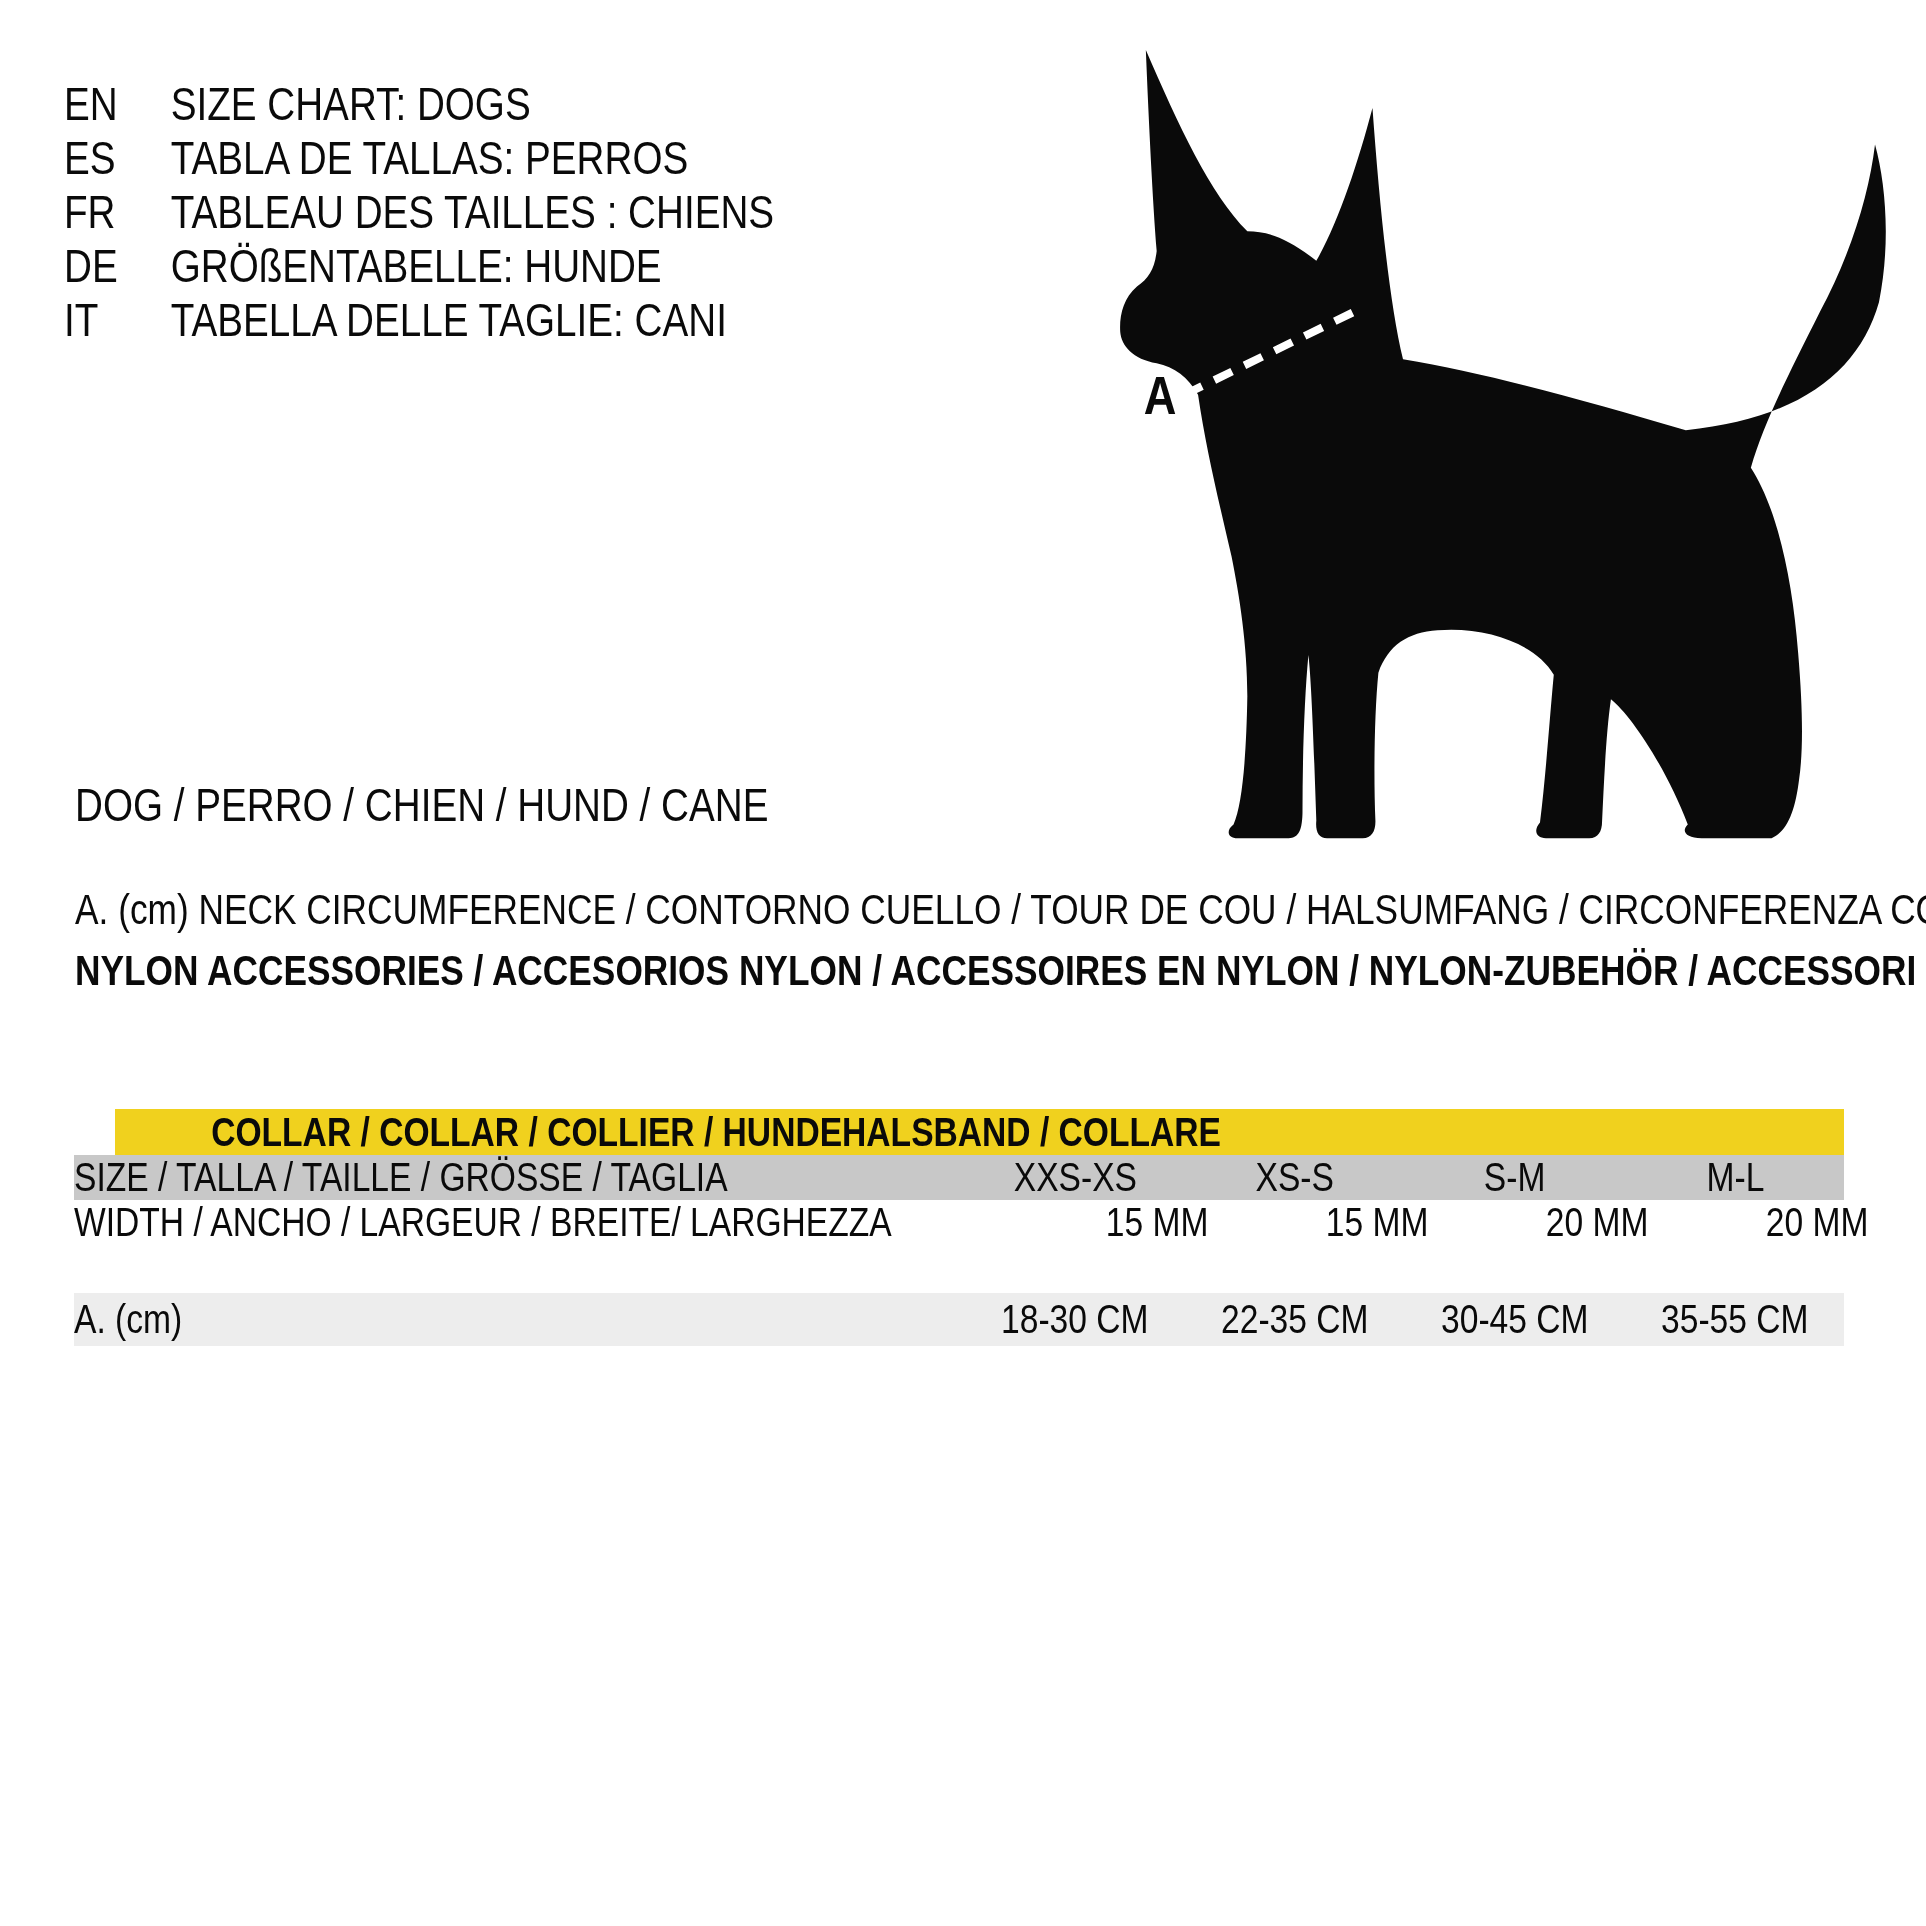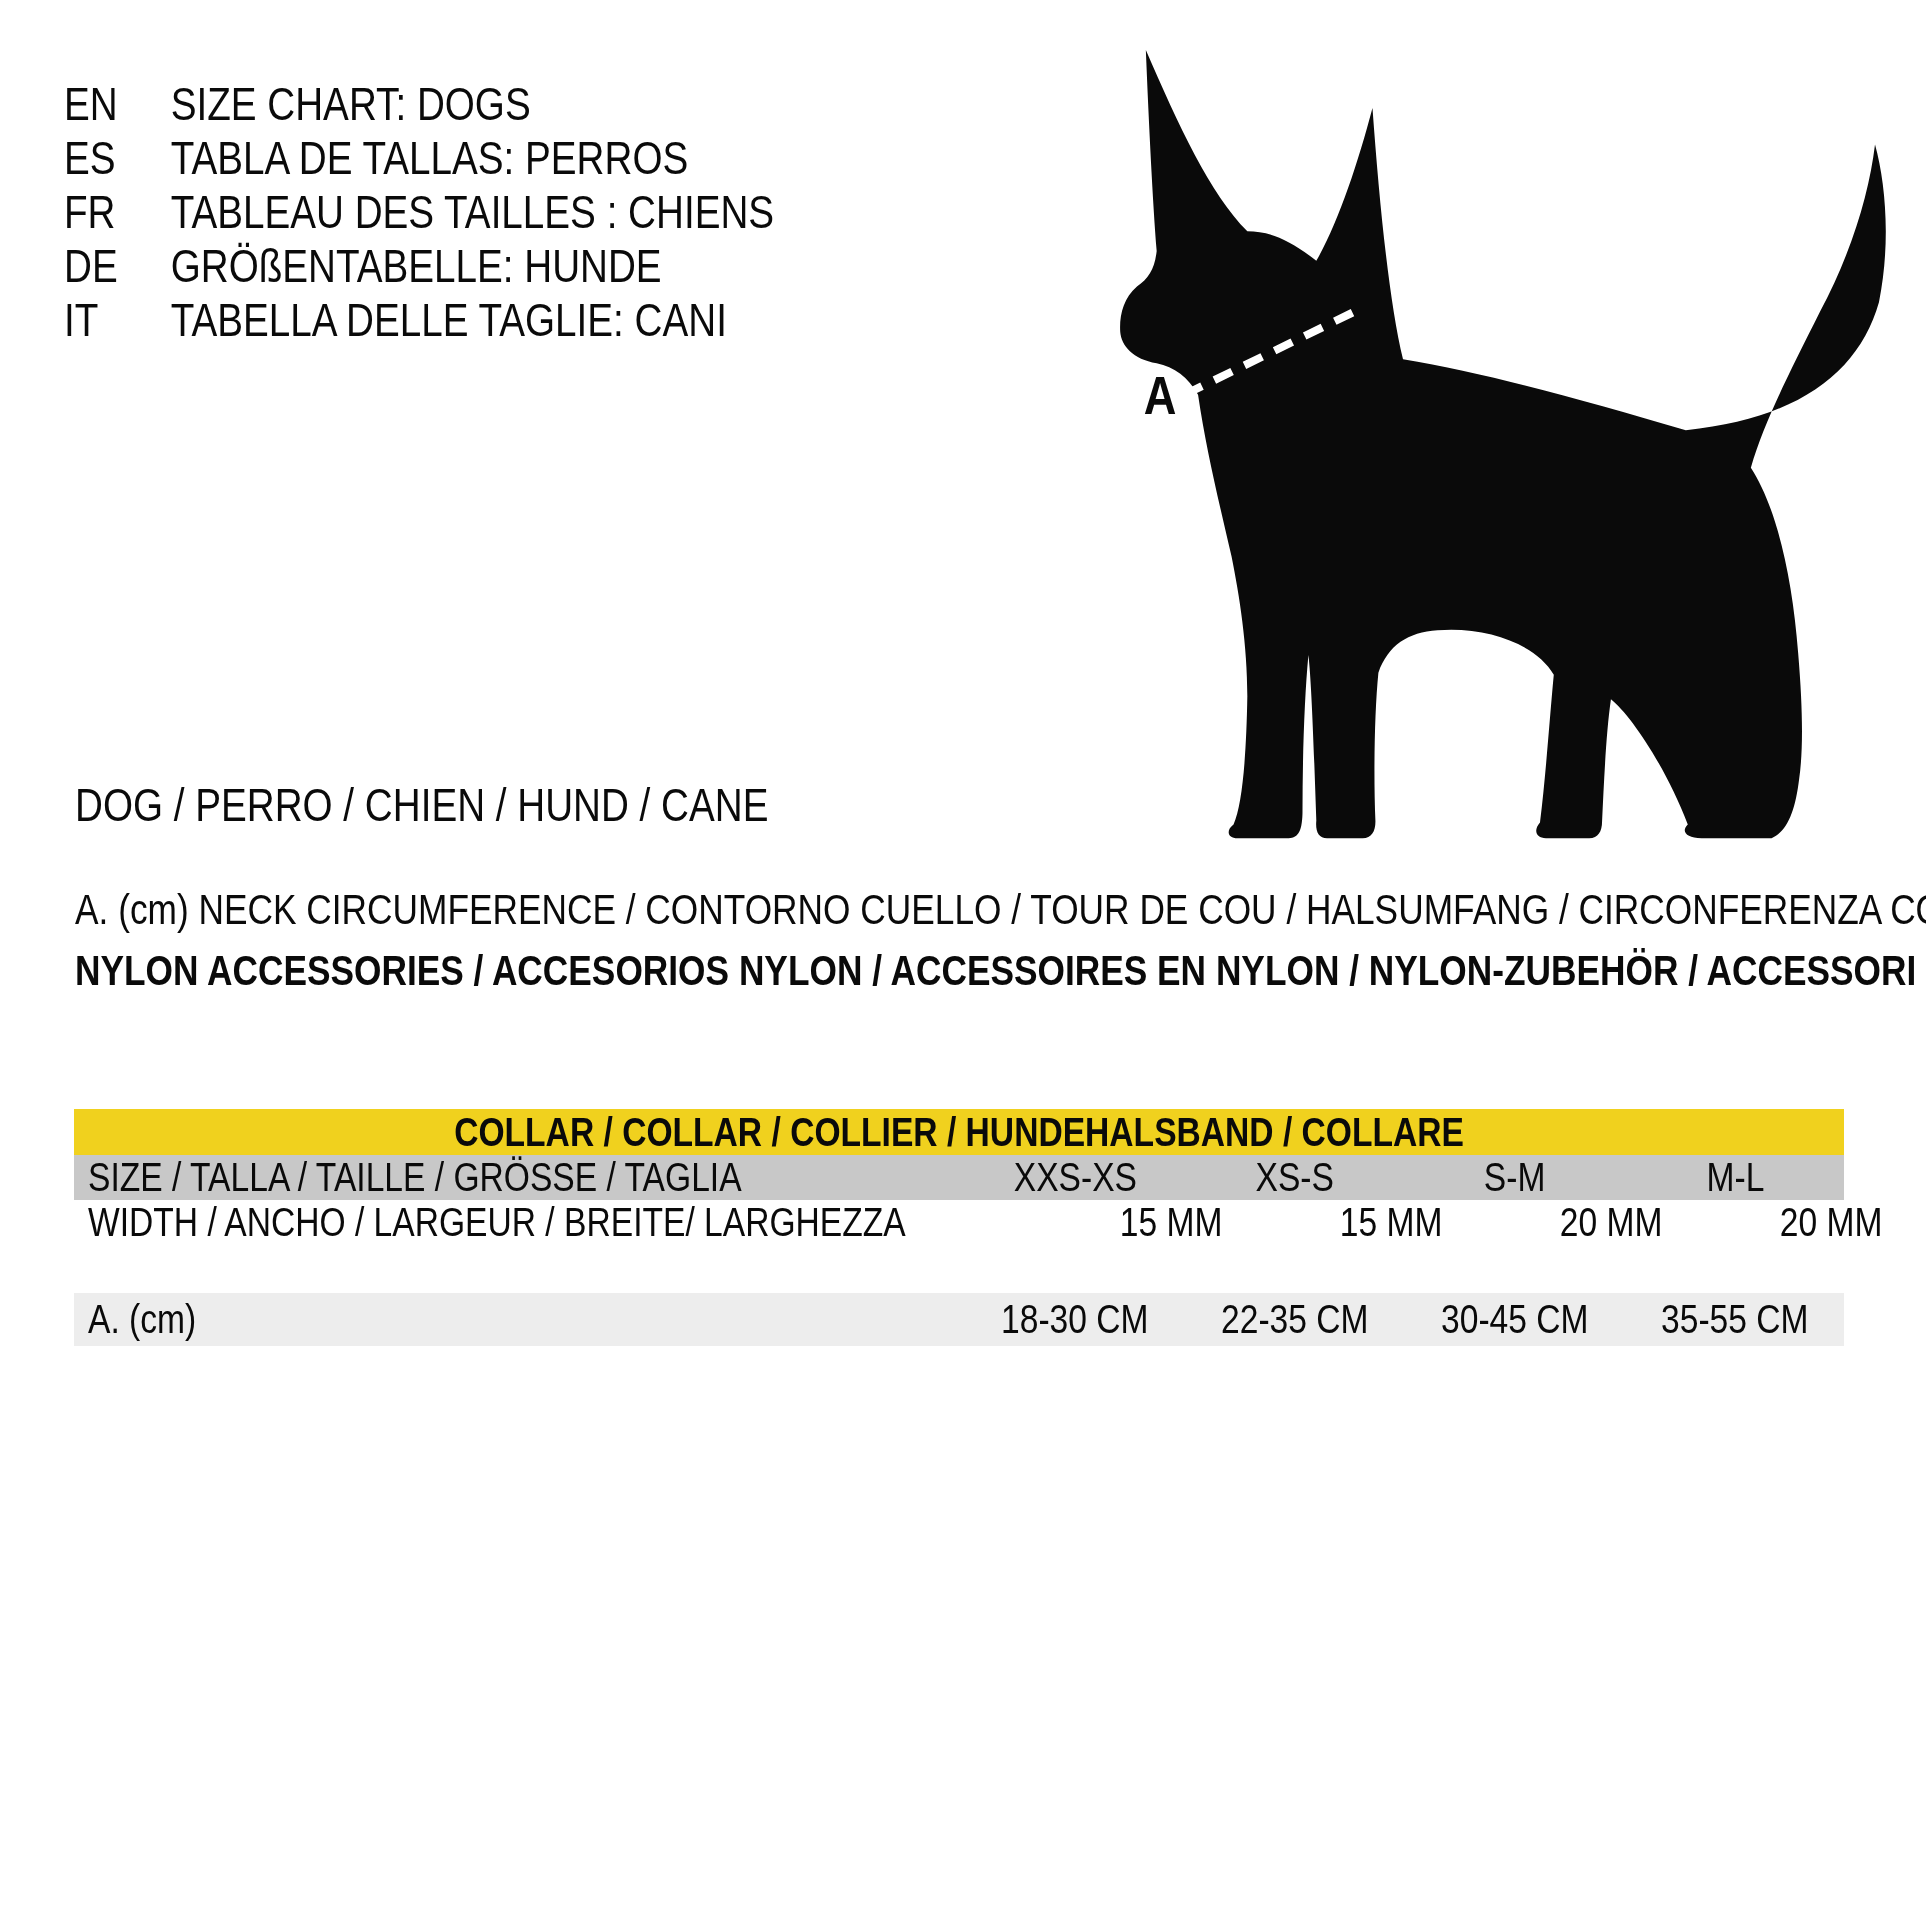--- a/index.html
+++ b/index.html
@@ -20,25 +20,25 @@
   .dog-wrap{left:1111px;top:44px;width:789px;height:808px;}
 
   
   .dog-caption{left:75px;top:780px;height:51px;line-height:51px;font-size:46px;}
   .note1{left:75px;top:884px;height:51px;line-height:51px;font-size:42px;}
   .note2{left:75px;top:945px;height:51px;line-height:51px;font-size:42px;}
 
   
   .size-table{left:74px;top:1109px;width:1770px;}
   .t-row{display:flex;align-items:center;}
-  .t-header{height:46px;background:#F0D11E;justify-content:center;font-size:40px;}
+  .t-header{height:46px;background:#F0D11E;font-size:40px;margin-left:41px;}
   .t-r1{height:45px;background:#C8C8C8;font-size:40px;}
   .t-r2{height:45px;background:#ffffff;font-size:40px;}
   .t-r3{height:53px;background:#EDEDED;font-size:40px;margin-top:48px;}
-  .c-label{flex:0 0 891px;padding-left:14px;box-sizing:border-box;text-align:left;}
+  .c-label{flex:0 0 891px;box-sizing:border-box;text-align:left;}
   .c-val{flex:0 0 220px;text-align:center;}
 </style>
 </head>
 <body>
 
 <div class="abs lang-block">
   <div class="lang-row cond">
     <span class="lang-code">EN</span>
     <span>SIZE CHART: DOGS</span>
   </div>

